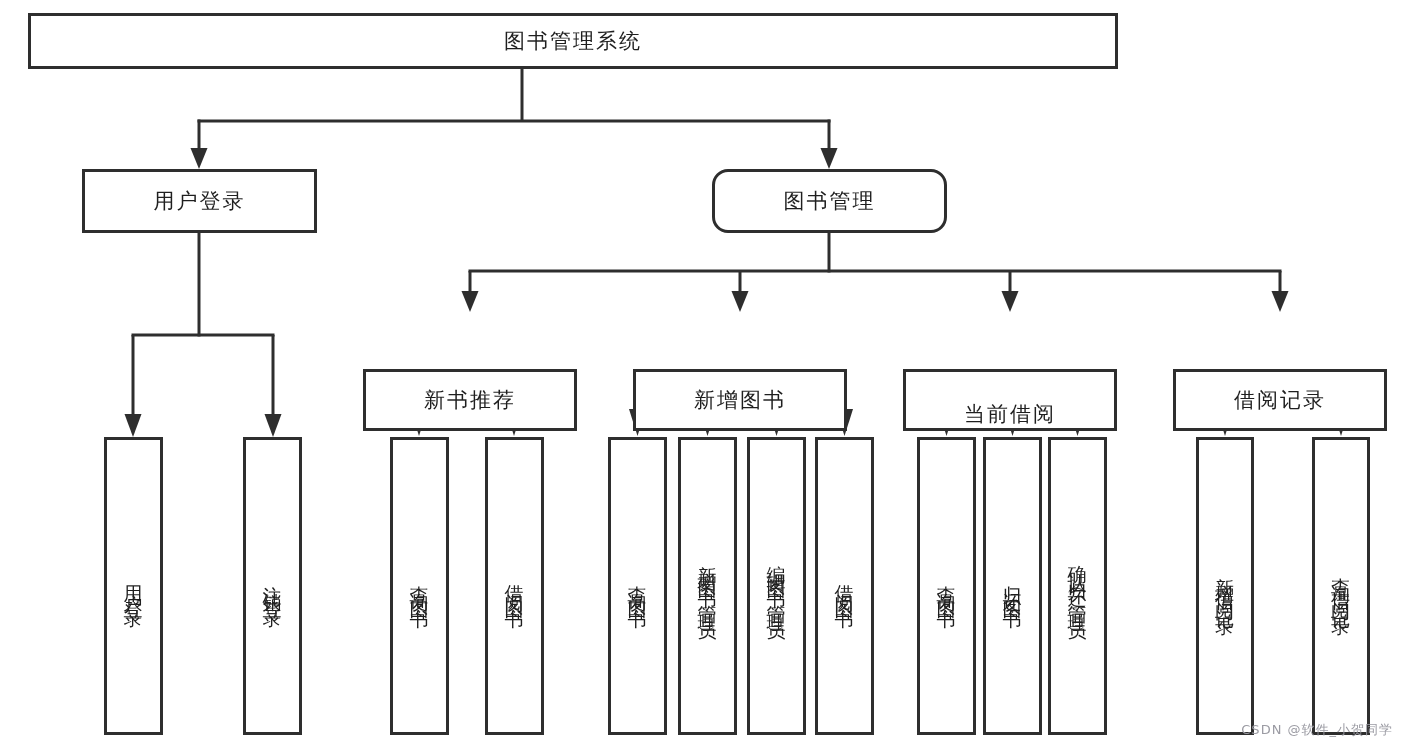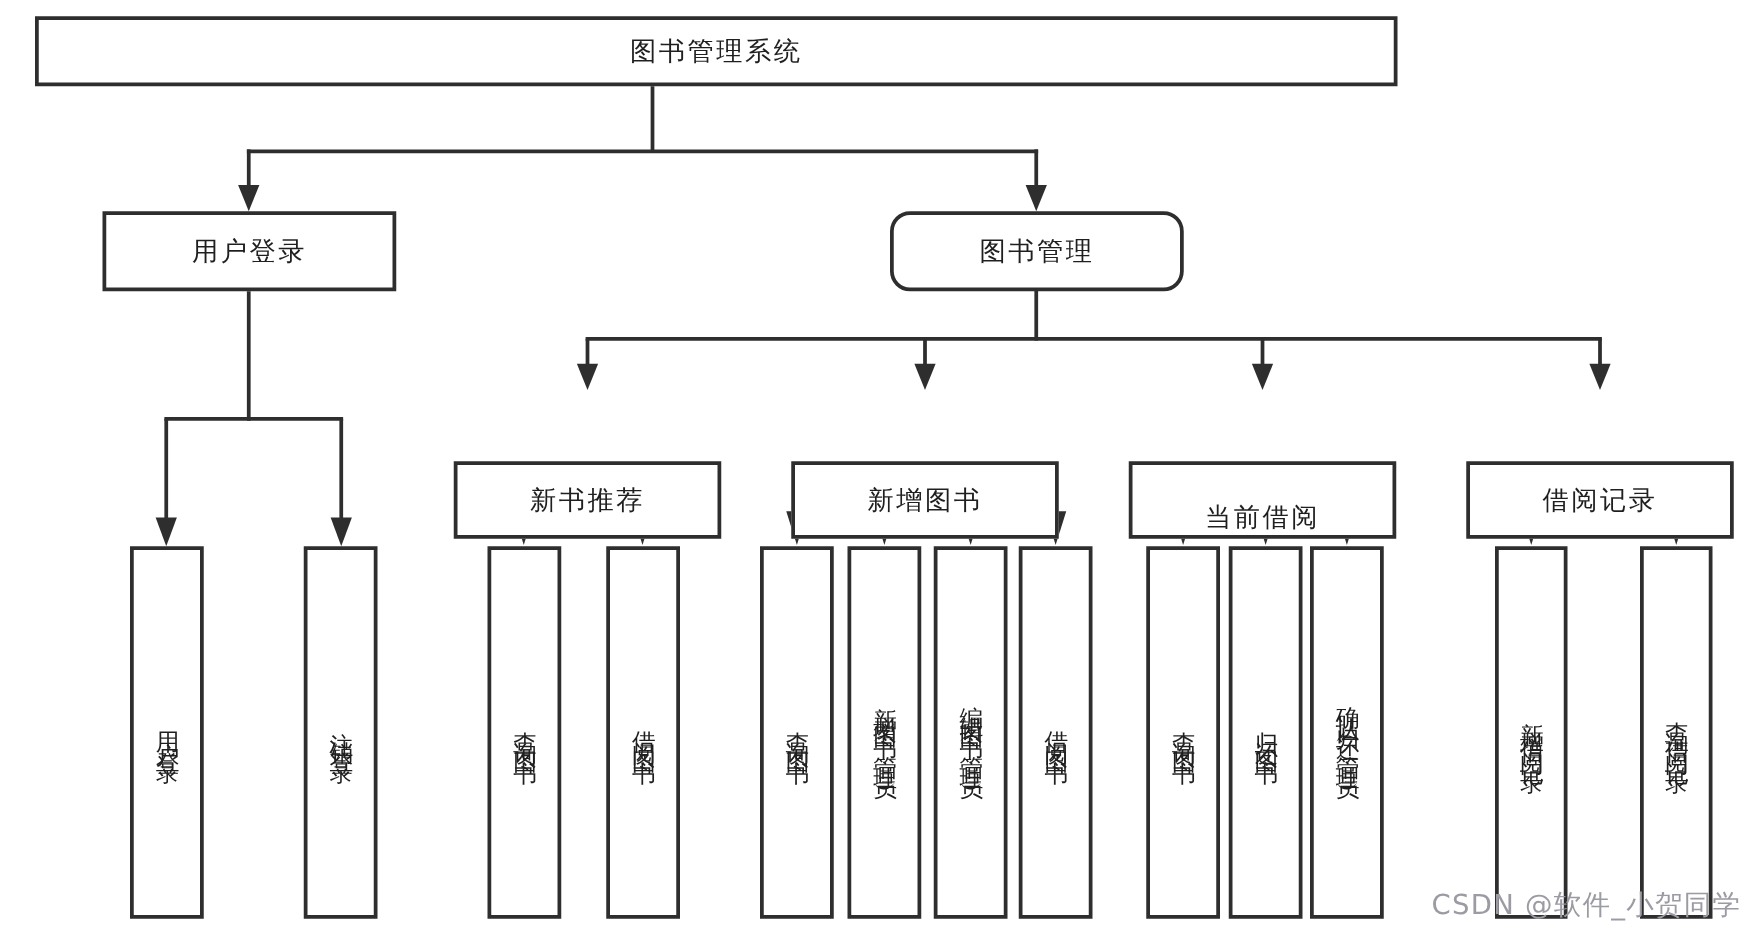--- a/index.html
+++ b/index.html
@@ -45,21 +45,21 @@
     text-orientation: mixed;
     font-size: 19px;
     line-height: 1;
     letter-spacing: 8px;
     color: var(--text);
   }
   #watermark {
     position: absolute;
     right: 12px;
     bottom: 8px;
-    font-size: 22px;
+    font-size: 13px;
     letter-spacing: 1px;
     color: var(--watermark);
     white-space: nowrap;
   }
 </style>
 </head>
 <body>
 
 <div id="canvas">
 

